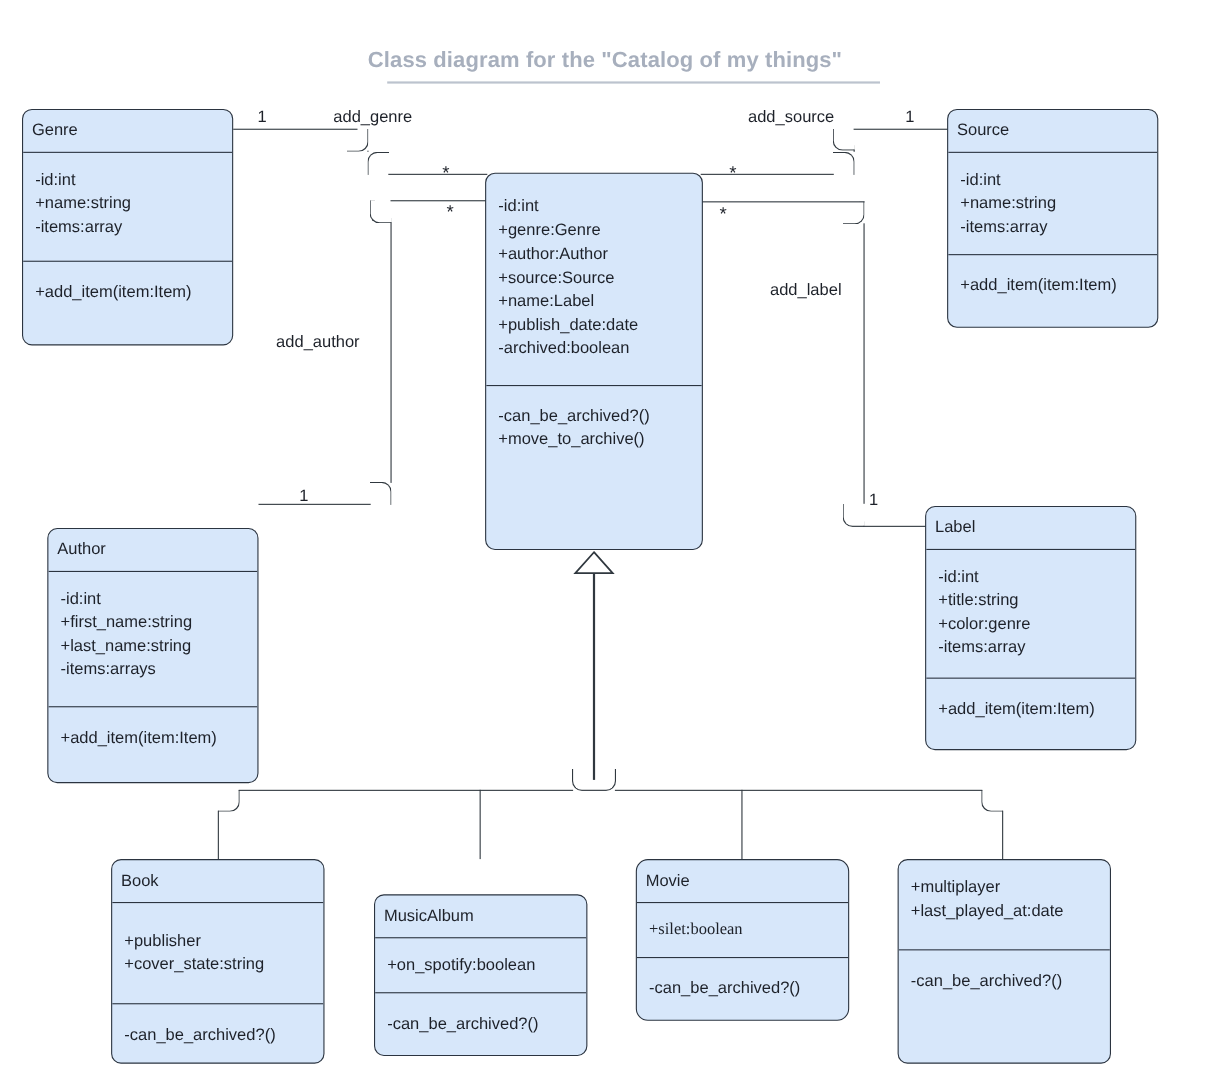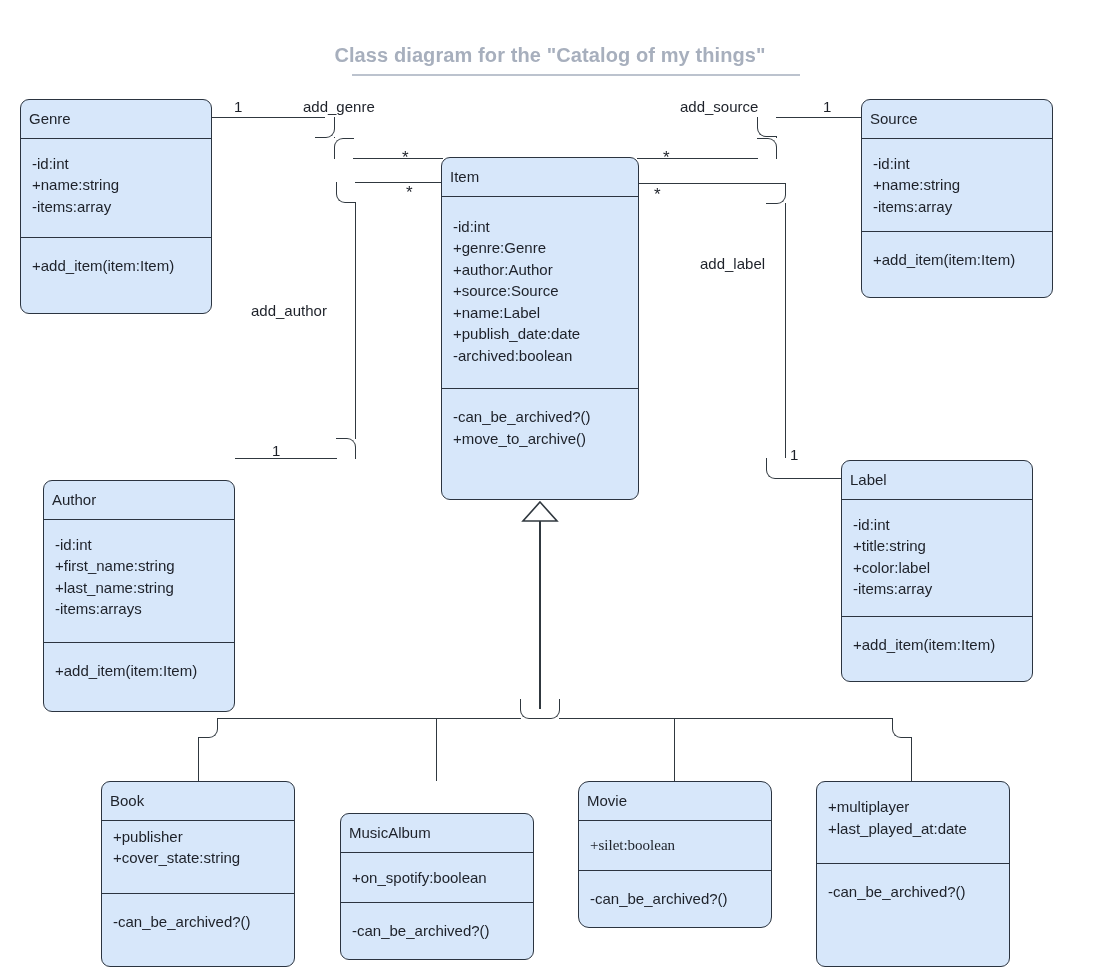--- a/index.html
+++ b/index.html
@@ -192,21 +192,20 @@
       <div class="row">-id:int</div>
       <div class="row">+name:string</div>
       <div class="row">-items:array</div>
     </div>
     <div class="uml-section divider" style="padding-top:17px;">
       <div class="row">+add_item(item:Item)</div>
     </div>
   </div>
 
   <div class="uml-class" style="left:441px; top:157px; width:198px; height:343px;">
-    <div class="uml-name">Item</div>
     <div class="uml-section" style="padding-top:19px; padding-bottom:22px;">
       <div class="row">-id:int</div>
       <div class="row">+genre:Genre</div>
       <div class="row">+author:Author</div>
       <div class="row">+source:Source</div>
       <div class="row">+name:Label</div>
       <div class="row">+publish_date:date</div>
       <div class="row">-archived:boolean</div>
     </div>
     <div class="uml-section divider" style="padding-top:17px;">
@@ -238,31 +237,31 @@
     <div class="uml-section divider" style="padding-top:17px;">
       <div class="row">+add_item(item:Item)</div>
     </div>
   </div>
 
   <div class="uml-class" style="left:841px; top:460px; width:192px; height:222px;">
     <div class="uml-name">Label</div>
     <div class="uml-section" style="padding-top:14px; padding-bottom:16px;">
       <div class="row">-id:int</div>
       <div class="row">+title:string</div>
-      <div class="row">+color:label</div>
+      <div class="row">+color:genre</div>
       <div class="row">-items:array</div>
     </div>
     <div class="uml-section divider" style="padding-top:17px;">
       <div class="row">+add_item(item:Item)</div>
     </div>
   </div>
 
   <div class="uml-class" style="left:101px; top:781px; width:194px; height:186px;">
     <div class="uml-name">Book</div>
-    <div class="uml-section" style="padding-top:5px; padding-bottom:24px;">
+    <div class="uml-section" style="padding-top:24px; padding-bottom:24px;">
       <div class="row">+publisher</div>
       <div class="row">+cover_state:string</div>
     </div>
     <div class="uml-section divider" style="padding-top:17px;">
       <div class="row">-can_be_archived?()</div>
     </div>
   </div>
 
   <div class="uml-class" style="left:340px; top:781px; width:194px; height:147px;margin-top:32px;">
     <div class="uml-name">MusicAlbum</div>

